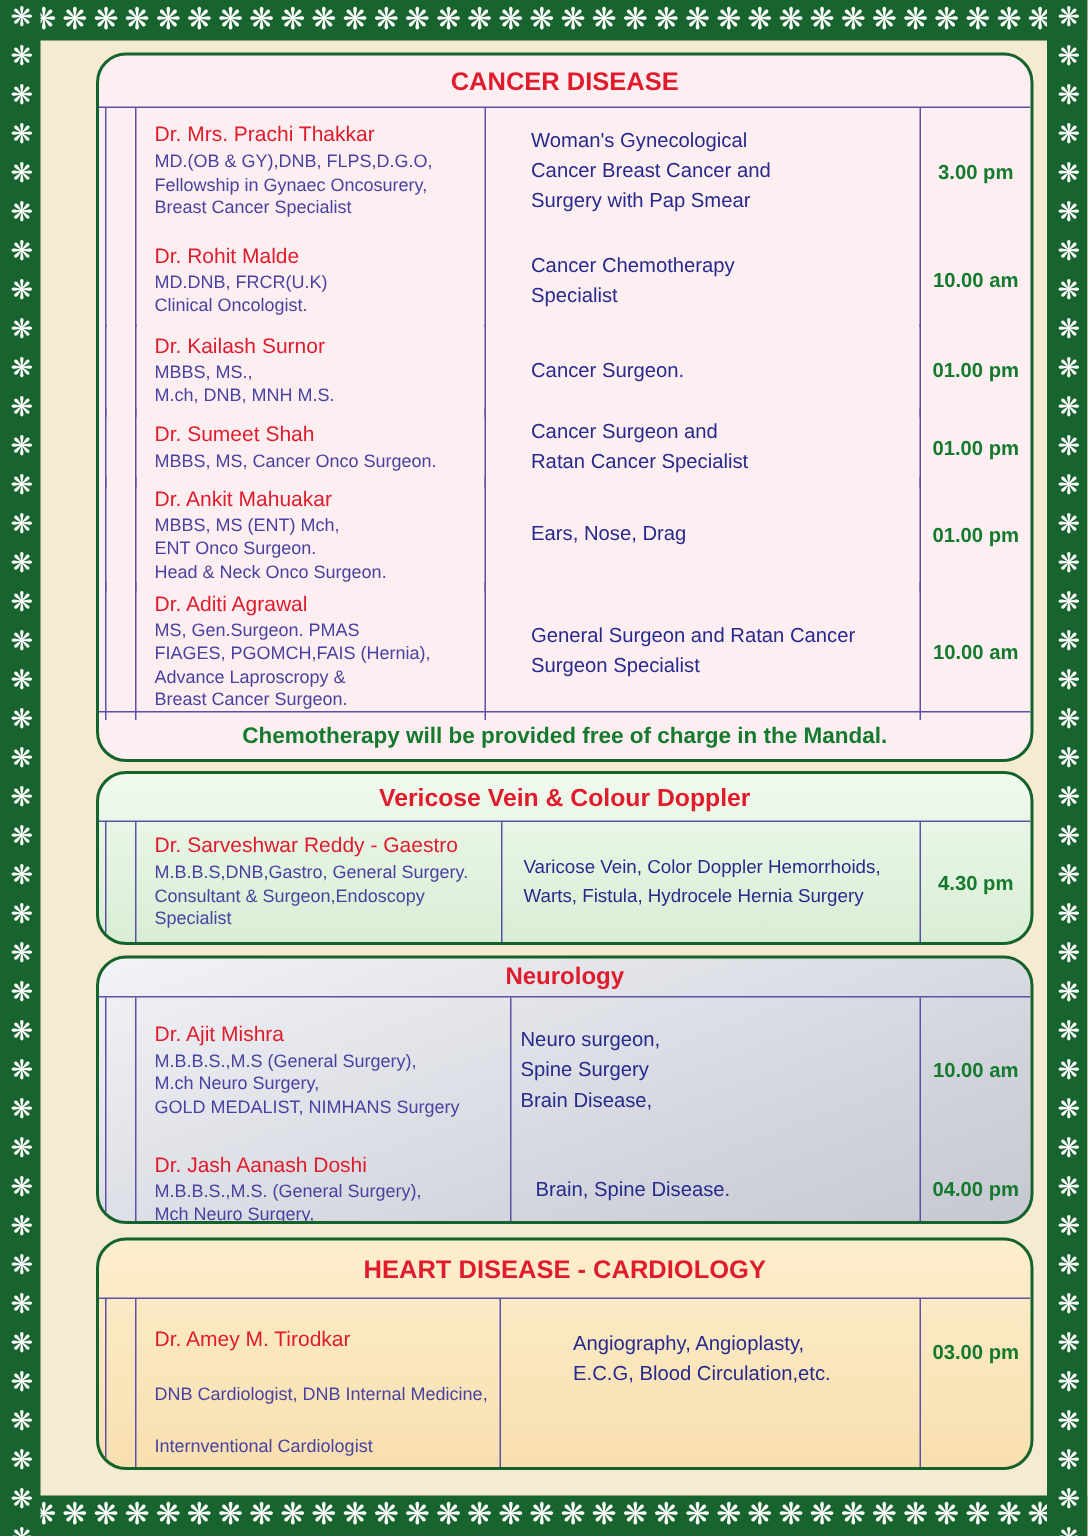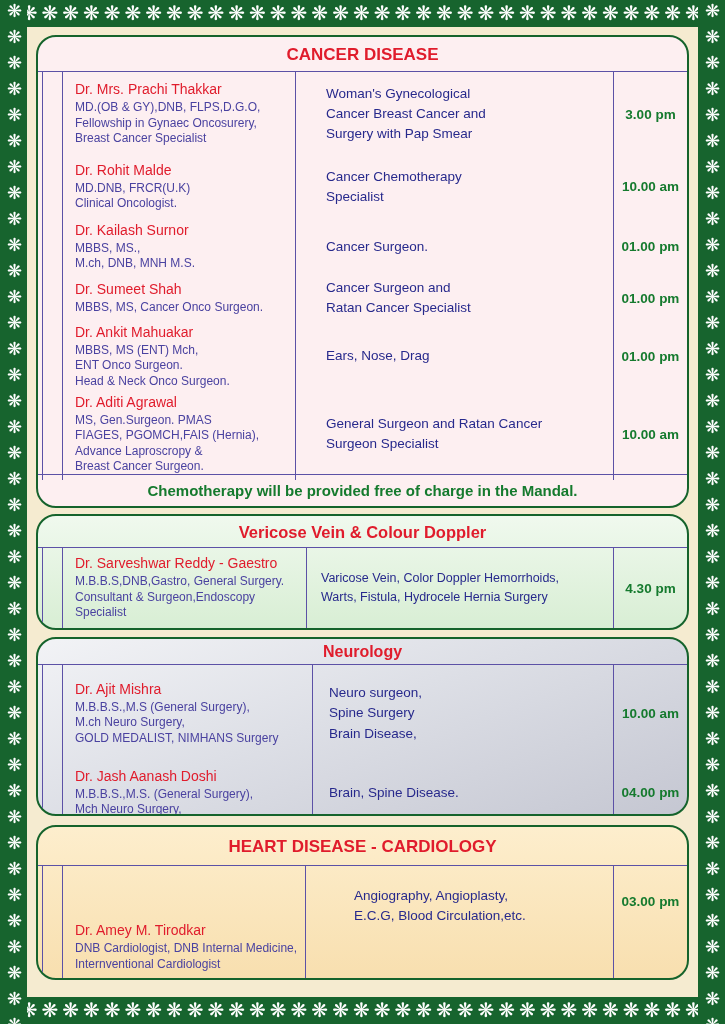--- a/index.html
+++ b/index.html
@@ -29,20 +29,21 @@
 
   
   .content{
     position:absolute;left:27px;top:27px;right:27px;bottom:27px;
     background:#f5ebd0;padding:8px 9px 0 9px;box-sizing:border-box;
     z-index:1;
   }
   .panel{
     border:2.5px solid #15632c;border-radius:20px;overflow:hidden;
     box-sizing:border-box;
+    margin-left:28px;
   }
   .panel-title{
     text-align:center;font-weight:bold;color:#e01c2c;
   }
   .panel-cancer{background:#fdeff1;--doc:232px;}
   .panel-cancer .panel-title{font-size:17px;padding:8px 0 6px 0;}
   .panel-vein{background:linear-gradient(180deg,#f0f9ee 0%,#d8eed4 100%);--doc:243px;margin-top:6px;}
   .panel-vein .panel-title{font-size:16.5px;padding:7px 0 5px 0;}
   .panel-neuro{background:linear-gradient(160deg,#f2f3f6 0%,#dddfe6 45%,#c5c7d2 100%);--doc:249px;margin-top:7px;}
   .panel-neuro .panel-title{font-size:16px;padding:4px 0 3px 0;}
@@ -219,21 +220,21 @@
     <div class="panel-title">Neurology</div>
     <div class="tbl">
       <div class="row" style="height:97px">
         <div class="cell spacer"></div>
         <div class="cell doctor">
           <div class="dname">Dr. Ajit Mishra</div>
           <div class="cred">M.B.B.S.,M.S (General Surgery),</div>
           <div class="cred">M.ch Neuro Surgery,</div>
           <div class="cred">GOLD MEDALIST, NIMHANS Surgery</div>
         </div>
-        <div class="cell services" style="padding-left:16px">
+        <div class="cell services" style="padding-left:6px">
           <div class="svc">Neuro surgeon,</div>
           <div class="svc">Spine Surgery</div>
           <div class="svc">Brain Disease,</div>
         </div>
         <div class="cell time">
           <div class="timeval">10.00 am</div>
         </div>
       </div>
       <div class="row" style="height:52px">
         <div class="cell spacer"></div>
@@ -250,21 +251,21 @@
         </div>
       </div>
     </div>
   </section>
 
   <section class="panel panel-heart">
     <div class="panel-title">HEART DISEASE - CARDIOLOGY</div>
     <div class="tbl">
       <div class="row" style="height:112px">
         <div class="cell spacer"></div>
-        <div class="cell doctor" style="justify-content:flex-end;padding-top:18px">
+        <div class="cell doctor" style="justify-content:space-between;padding-top:18px">
           <div class="dname">Dr. Amey M. Tirodkar</div>
           <div class="cred">DNB Cardiologist, DNB Internal Medicine,</div>
           <div class="cred">Internventional Cardiologist</div>
         </div>
         <div class="cell services" style="justify-content:flex-start;padding-top:20px;padding-left:48px">
           <div class="svc">Angiography, Angioplasty,</div>
           <div class="svc">E.C.G, Blood Circulation,etc.</div>
         </div>
         <div class="cell time" style="align-items:flex-start;padding-top:28px">
           <div class="timeval">03.00 pm</div>

